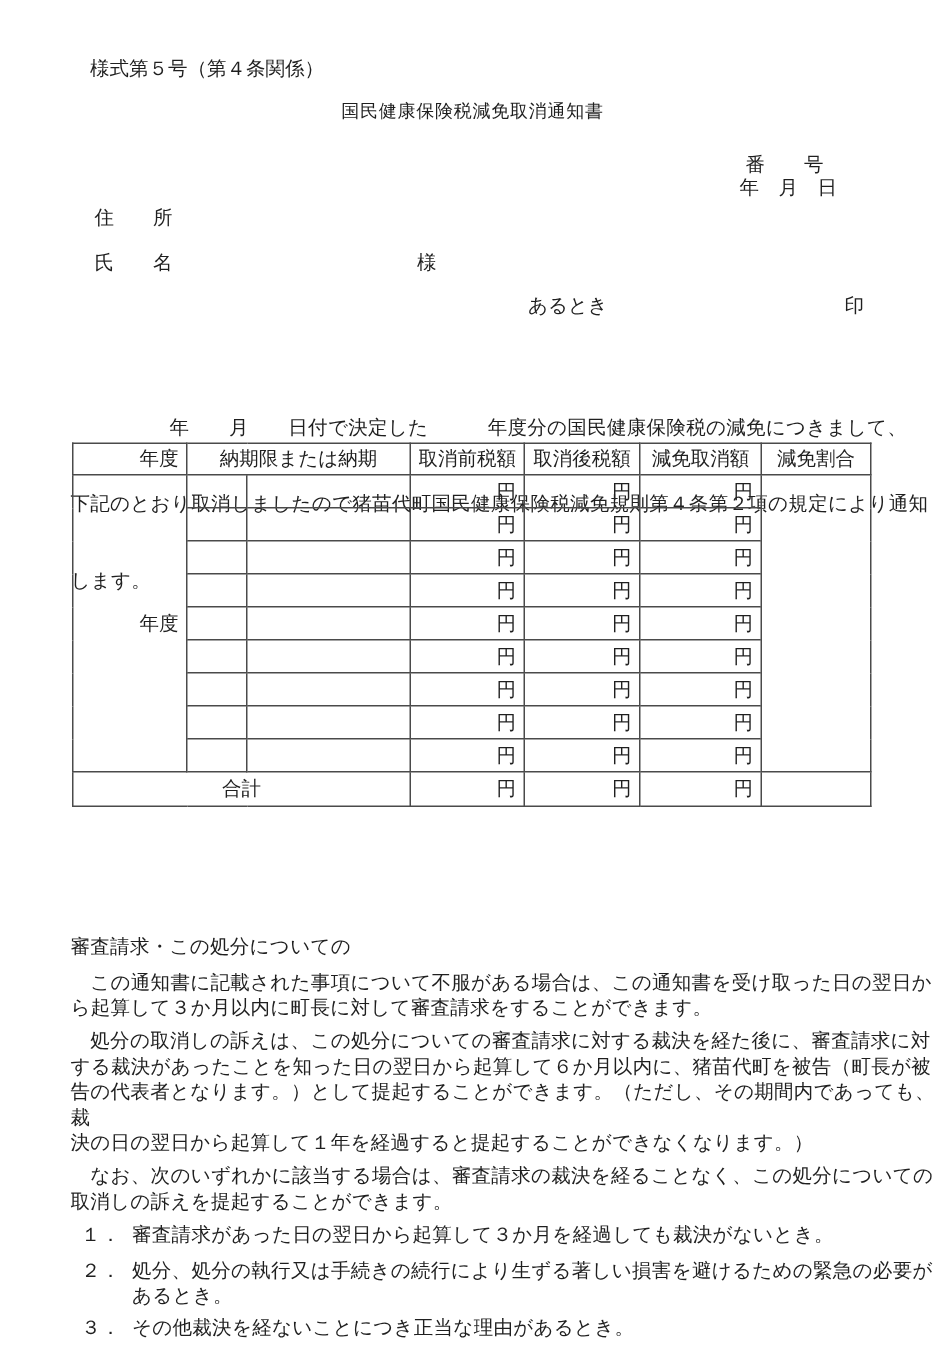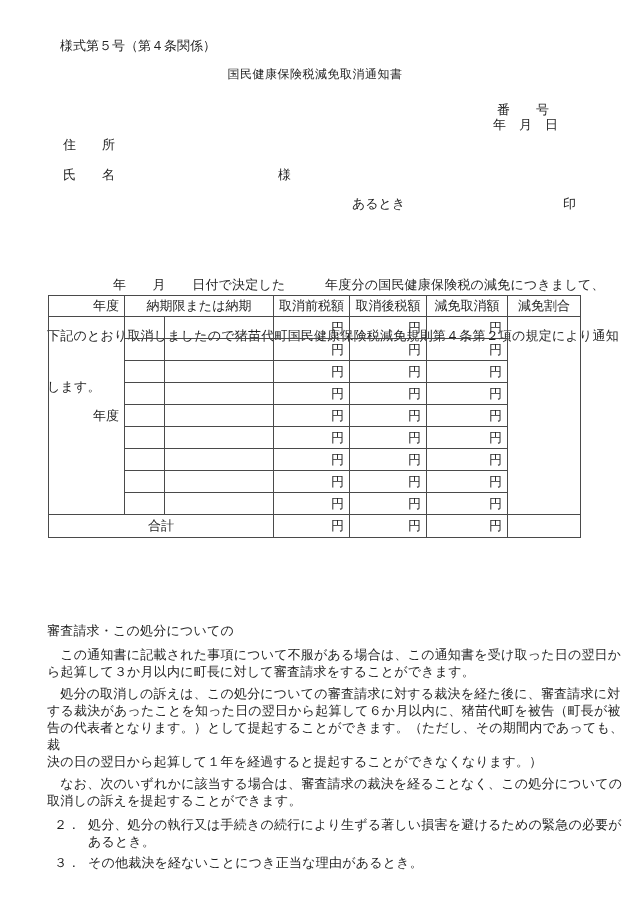--- a/index.html
+++ b/index.html
@@ -185,20 +185,23 @@
   <div class="appeal">
     <div class="heading">審査請求・この処分についての</div>
     <p class="p1">　この通知書に記載された事項について不服がある場合は、この通知書を受け取った日の翌日か
 ら起算して３か月以内に町長に対して審査請求をすることができます。</p>
     <p class="p2">　処分の取消しの訴えは、この処分についての審査請求に対する裁決を経た後に、審査請求に対
 する裁決があったことを知った日の翌日から起算して６か月以内に、猪苗代町を被告（町長が被
 告の代表者となります。）として提起することができます。（ただし、その期間内であっても、裁
 決の日の翌日から起算して１年を経過すると提起することができなくなります。）</p>
     <p class="p3">　なお、次のいずれかに該当する場合は、審査請求の裁決を経ることなく、この処分についての
 取消しの訴えを提起することができます。</p>
+    <div class="item i1">
+      <span class="item-num">１．</span><span class="item-text">審査請求があった日の翌日から起算して３か月を経過しても裁決がないとき。</span>
+    </div>
     <div class="item i2">
       <span class="item-num">２．</span><span class="item-text">処分、処分の執行又は手続きの続行により生ずる著しい損害を避けるための緊急の必要が
 あるとき。</span>
     </div>
     <div class="item i3">
       <span class="item-num">３．</span><span class="item-text">その他裁決を経ないことにつき正当な理由があるとき。</span>
     </div>
   </div>
 
 </div>

